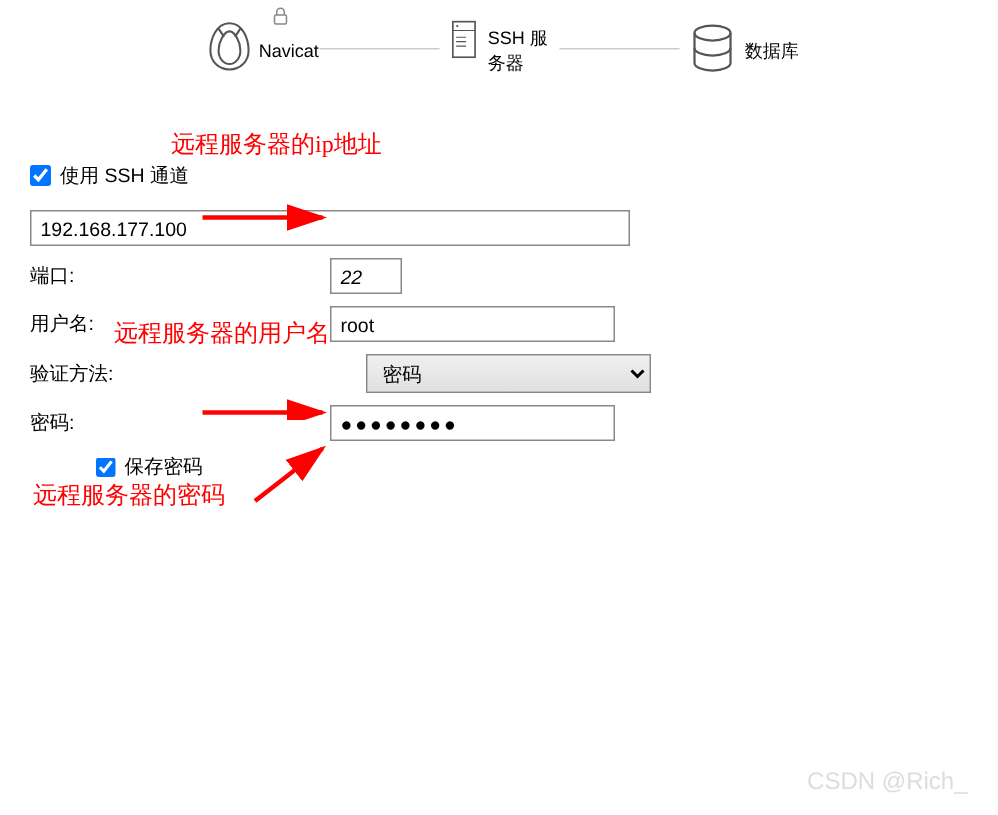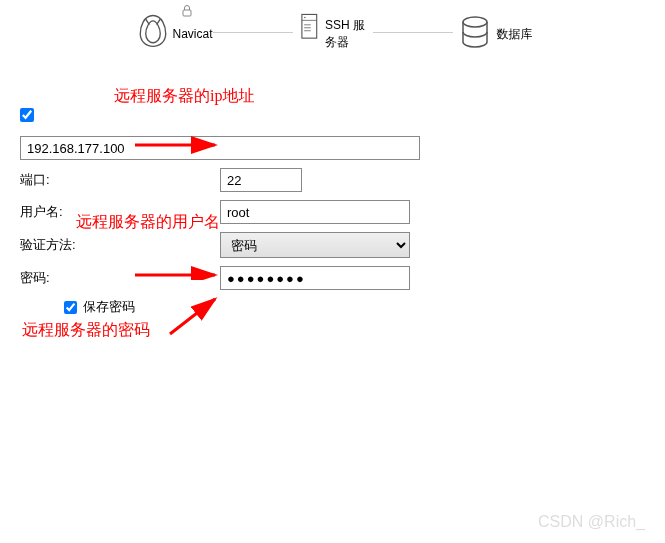--- a/index.html
+++ b/index.html
@@ -59,30 +59,31 @@
     }
     .form-label { width: 200px; font-size: 13px; }
     .text-input {
       border: 1px solid #888;
       height: 24px;
       padding: 2px 6px;
       font-size: 13px;
       font-family: inherit;
     }
     .input-host { width: 400px; }
-    .input-port { width: 82px; }
+    .input-port { width: 48px; font-style: italic; }
     .input-user { width: 190px; }
     .select-auth {
       width: 190px;
       height: 26px;
       border: 1px solid #888;
       background: linear-gradient(#f0f0f0, #e0e0e0);
       padding: 2px 6px;
       font-size: 13px;
       font-family: inherit;
+      margin-left: 24px;
     }
     .input-pass { width: 190px; font-family: Arial; letter-spacing: 2px; }
     .save-pass-row {
       display: flex;
       align-items: center;
       gap: 6px;
       margin-top: 4px;
       padding-left: 44px;
     }
     .annotation {
@@ -147,20 +148,21 @@
         <path d="M10 22 a12 5 0 0 0 24 0" fill="none" stroke="#555" stroke-width="1.5"></path>
       </svg>
     </span>
     <span class="icon-label">数据库</span>
   </div>
 </div>
 
 <div class="form-area">
   <div class="checkbox-row">
     <input type="checkbox" checked="" style="">
+    <span>使用 SSH 通道</span>
   </div>
 
   <div class="form-row">
     <input class="text-input input-host" type="text" value="192.168.177.100" style="">
   </div>
 
   <div class="form-row">
     <span class="form-label">端口:</span>
     <input class="text-input input-port" type="text" value="22" style="">
   </div>

